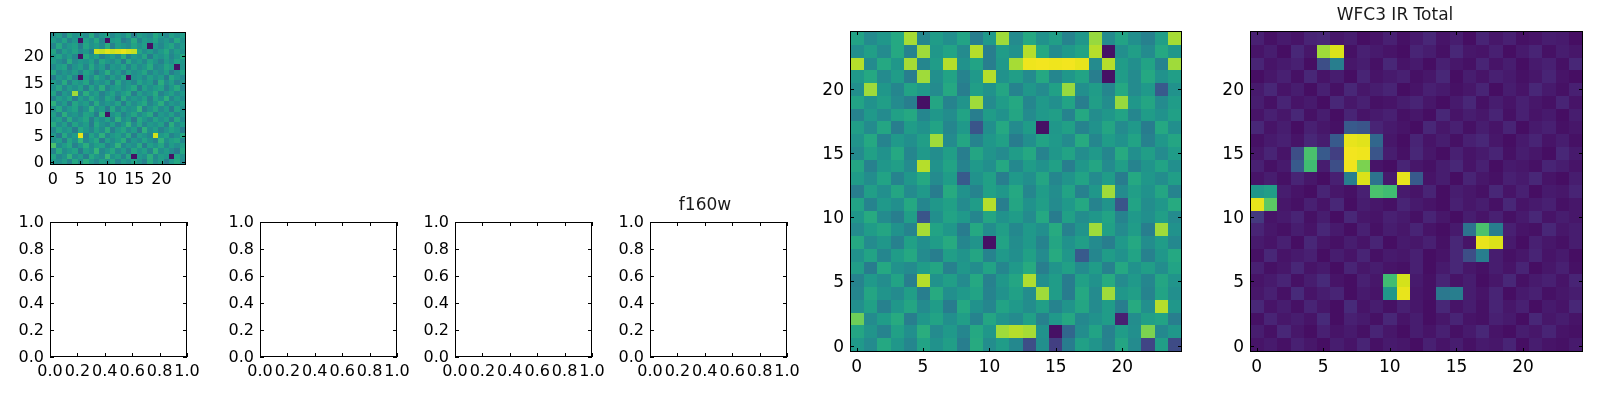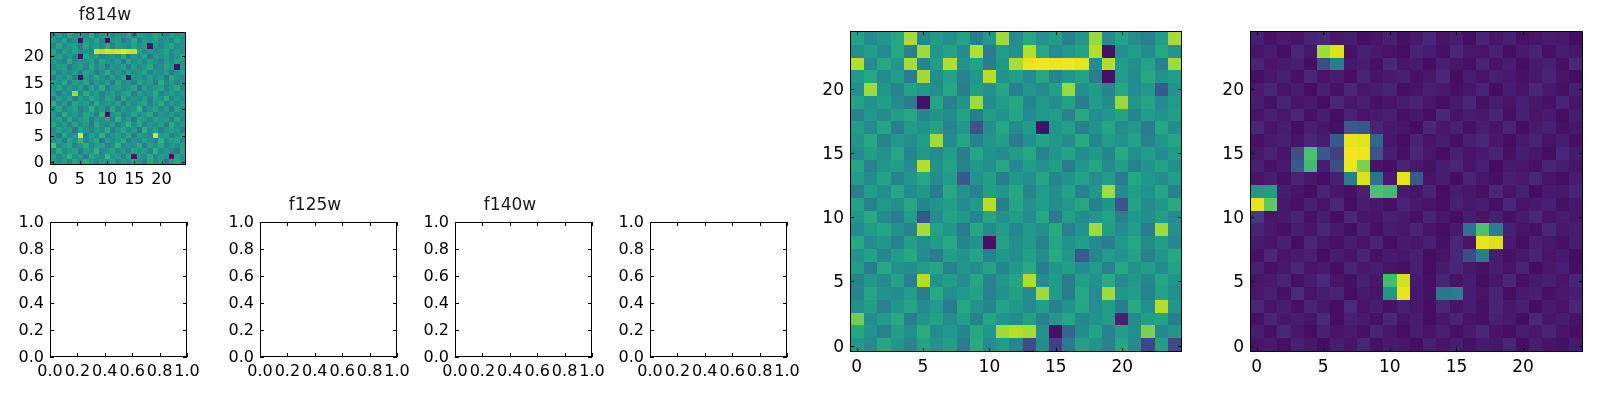--- a/index.html
+++ b/index.html
@@ -82,21 +82,20 @@
     transform: translateY(-50%);
     text-align: right;
   }
 </style>
 </head>
 <body>
 
 <div class="figure">
 
   <div class="panel" style="left:0px; top:0px; width:210px; height:190px;">
-    <div class="panel-title" style="top:6px;">f814w</div>
     <div class="axes" id="ax-f814w" style="left:50px; top:32px; width:136px; height:133px;">
       <div class="heat" id="heat-f814w" style="grid-template-columns: repeat(25, 1fr); grid-template-rows: repeat(25, 1fr);">
           <i style="background:rgb(34,143,141)"></i>
           <i style="background:rgb(33,158,135)"></i>
           <i style="background:rgb(39,129,142)"></i>
           <i style="background:rgb(36,165,131)"></i>
           <i style="background:rgb(33,146,140)"></i>
           <i style="background:rgb(32,156,136)"></i>
           <i style="background:rgb(36,139,142)"></i>
           <i style="background:rgb(39,170,128)"></i>
@@ -785,21 +784,20 @@
       <div class="tlabel tlabel-y" style="font-size: 16px; left: 0px; width: 44px; top: 86px;">0.6</div>
       <div class="tick tick-y" style="left: 50px; top: 59px;"></div>
       <div class="tick tick-y" style="left: 183px; top: 59px;"></div>
       <div class="tlabel tlabel-y" style="font-size: 16px; left: 0px; width: 44px; top: 59px;">0.8</div>
       <div class="tick tick-y" style="left: 50px; top: 32px;"></div>
       <div class="tick tick-y" style="left: 183px; top: 32px;"></div>
       <div class="tlabel tlabel-y" style="font-size: 16px; left: 0px; width: 44px; top: 32px;">1.0</div>
     </div>
 
   <div class="panel" style="left:210px; top:190px; width:210px; height:210px;">
-    <div class="panel-title" style="top:6px;">f125w</div>
     <div class="axes" id="ax-f125w" style="left:50px; top:32px; width:137px; height:135px;"></div>
   <div class="tick tick-x" style="left: 50px; top: 163px;"></div>
       <div class="tick tick-x" style="left: 50px; top: 32px;"></div>
       <div class="tlabel tlabel-x" style="font-size: 16px; left: 50px; top: 173px;">0.0</div>
       <div class="tick tick-x" style="left: 77.4px; top: 163px;"></div>
       <div class="tick tick-x" style="left: 77.4px; top: 32px;"></div>
       <div class="tlabel tlabel-x" style="font-size: 16px; left: 77.4px; top: 173px;">0.2</div>
       <div class="tick tick-x" style="left: 104.8px; top: 163px;"></div>
       <div class="tick tick-x" style="left: 104.8px; top: 32px;"></div>
       <div class="tlabel tlabel-x" style="font-size: 16px; left: 104.8px; top: 173px;">0.4</div>
@@ -826,21 +824,20 @@
       <div class="tlabel tlabel-y" style="font-size: 16px; left: 0px; width: 44px; top: 86px;">0.6</div>
       <div class="tick tick-y" style="left: 50px; top: 59px;"></div>
       <div class="tick tick-y" style="left: 183px; top: 59px;"></div>
       <div class="tlabel tlabel-y" style="font-size: 16px; left: 0px; width: 44px; top: 59px;">0.8</div>
       <div class="tick tick-y" style="left: 50px; top: 32px;"></div>
       <div class="tick tick-y" style="left: 183px; top: 32px;"></div>
       <div class="tlabel tlabel-y" style="font-size: 16px; left: 0px; width: 44px; top: 32px;">1.0</div>
     </div>
 
   <div class="panel" style="left:405px; top:190px; width:210px; height:210px;">
-    <div class="panel-title" style="top:6px;">f140w</div>
     <div class="axes" id="ax-f140w" style="left:50px; top:32px; width:137px; height:135px;"></div>
   <div class="tick tick-x" style="left: 50px; top: 163px;"></div>
       <div class="tick tick-x" style="left: 50px; top: 32px;"></div>
       <div class="tlabel tlabel-x" style="font-size: 16px; left: 50px; top: 173px;">0.0</div>
       <div class="tick tick-x" style="left: 77.4px; top: 163px;"></div>
       <div class="tick tick-x" style="left: 77.4px; top: 32px;"></div>
       <div class="tlabel tlabel-x" style="font-size: 16px; left: 77.4px; top: 173px;">0.2</div>
       <div class="tick tick-x" style="left: 104.8px; top: 163px;"></div>
       <div class="tick tick-x" style="left: 104.8px; top: 32px;"></div>
       <div class="tlabel tlabel-x" style="font-size: 16px; left: 104.8px; top: 173px;">0.4</div>
@@ -867,20 +864,21 @@
       <div class="tlabel tlabel-y" style="font-size: 16px; left: 0px; width: 44px; top: 86px;">0.6</div>
       <div class="tick tick-y" style="left: 50px; top: 59px;"></div>
       <div class="tick tick-y" style="left: 183px; top: 59px;"></div>
       <div class="tlabel tlabel-y" style="font-size: 16px; left: 0px; width: 44px; top: 59px;">0.8</div>
       <div class="tick tick-y" style="left: 50px; top: 32px;"></div>
       <div class="tick tick-y" style="left: 183px; top: 32px;"></div>
       <div class="tlabel tlabel-y" style="font-size: 16px; left: 0px; width: 44px; top: 32px;">1.0</div>
     </div>
 
   <div class="panel" style="left:600px; top:190px; width:210px; height:210px;">
+    <div class="panel-title" style="top:6px;">f160w</div>
     <div class="axes" id="ax-f160w" style="left:50px; top:32px; width:137px; height:135px;"></div>
   <div class="tick tick-x" style="left: 50px; top: 163px;"></div>
       <div class="tick tick-x" style="left: 50px; top: 32px;"></div>
       <div class="tlabel tlabel-x" style="font-size: 16px; left: 50px; top: 173px;">0.0</div>
       <div class="tick tick-x" style="left: 77.4px; top: 163px;"></div>
       <div class="tick tick-x" style="left: 77.4px; top: 32px;"></div>
       <div class="tlabel tlabel-x" style="font-size: 16px; left: 77.4px; top: 173px;">0.2</div>
       <div class="tick tick-x" style="left: 104.8px; top: 163px;"></div>
       <div class="tick tick-x" style="left: 104.8px; top: 32px;"></div>
       <div class="tlabel tlabel-x" style="font-size: 16px; left: 104.8px; top: 173px;">0.4</div>
@@ -1569,20 +1567,21 @@
       <div class="tlabel tlabel-y" style="font-size: 17px; left: 0px; width: 44px; top: 217.18px;">10</div>
       <div class="tick tick-y" style="left: 50px; top: 152.98px;"></div>
       <div class="tick tick-y" style="left: 378px; top: 152.98px;"></div>
       <div class="tlabel tlabel-y" style="font-size: 17px; left: 0px; width: 44px; top: 152.98px;">15</div>
       <div class="tick tick-y" style="left: 50px; top: 88.78px;"></div>
       <div class="tick tick-y" style="left: 378px; top: 88.78px;"></div>
       <div class="tlabel tlabel-y" style="font-size: 17px; left: 0px; width: 44px; top: 88.78px;">20</div>
     </div>
 
   <div class="panel" style="left:1190px; top:0px; width:410px; height:400px;">
+    <div class="panel-title" style="top:6px;">WFC3 IR Total</div>
     <div class="axes" id="ax-wfc3" style="left:60px; top:31px; width:333px; height:321px;">
       <div class="heat" id="heat-wfc3" style="grid-template-columns: repeat(25, 1fr); grid-template-rows: repeat(25, 1fr);">
           <i style="background:rgb(72,32,114)"></i>
           <i style="background:rgb(70,17,101)"></i>
           <i style="background:rgb(71,26,109)"></i>
           <i style="background:rgb(71,20,104)"></i>
           <i style="background:rgb(72,36,117)"></i>
           <i style="background:rgb(72,39,119)"></i>
           <i style="background:rgb(71,23,106)"></i>
           <i style="background:rgb(71,29,111)"></i>

